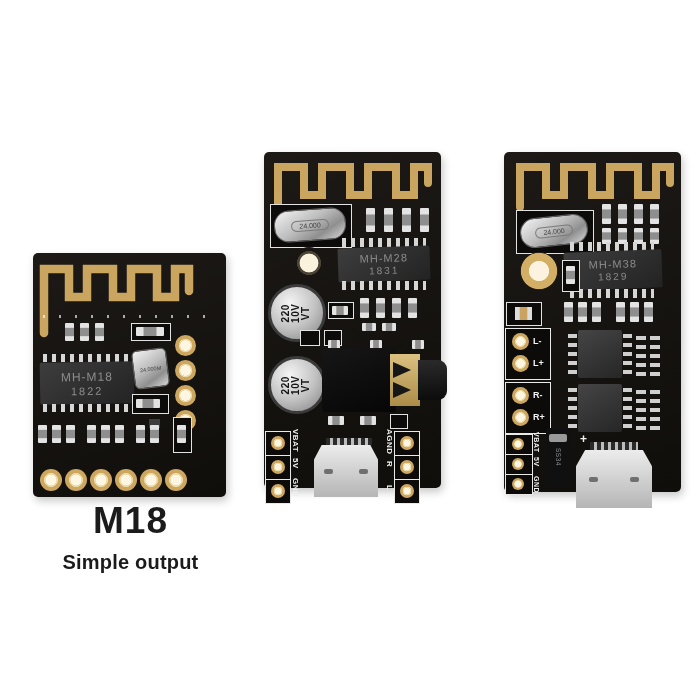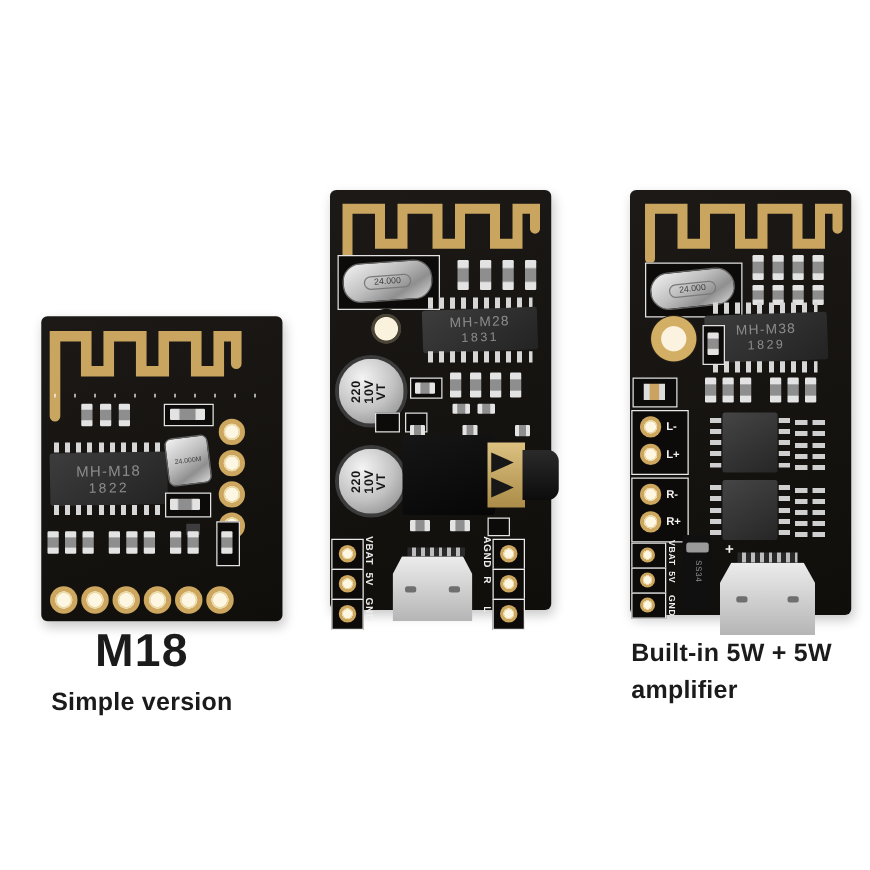--- a/index.html
+++ b/index.html
@@ -270,23 +270,22 @@
       <div class="vlabel" style="left:8px;top:20px;color:#8f8f8f;font-size:6.5px;font-weight:normal;">SS34</div>
     </div>
     <div class="abs" style="left:76px;top:280px;color:#f2f2f2;font-size:12px;font-weight:bold;">+</div>
     <div class="comb" style="left:86px;top:290px;width:48px;height:8px;"></div>
     <div class="usb" style="left:72px;top:298px;width:76px;height:58px;">
       <div class="slot" style="left:13px;top:27px;"></div>
       <div class="slot" style="left:54px;top:27px;"></div>
     </div>
   </div>
 
-  <div class="caption" style="left:16px;top:500px;width:195px;">
+  <div class="caption" style="left:33px;top:500px;width:195px;">
     <div class="t">M18</div>
-    <div class="s">Simple version</div>
+    <div class="s">Simple output</div>
   </div>
   <div class="caption" style="left:243px;top:500px;width:218px;">
   </div>
   <div class="caption" style="left:497px;top:500px;width:190px;">
-    <div class="s" style="text-align:left;padding-left:8px;line-height:1.45;">Built-in 5W + 5W amplifier</div>
   </div>
 
 </div>
 
 </body></html>

